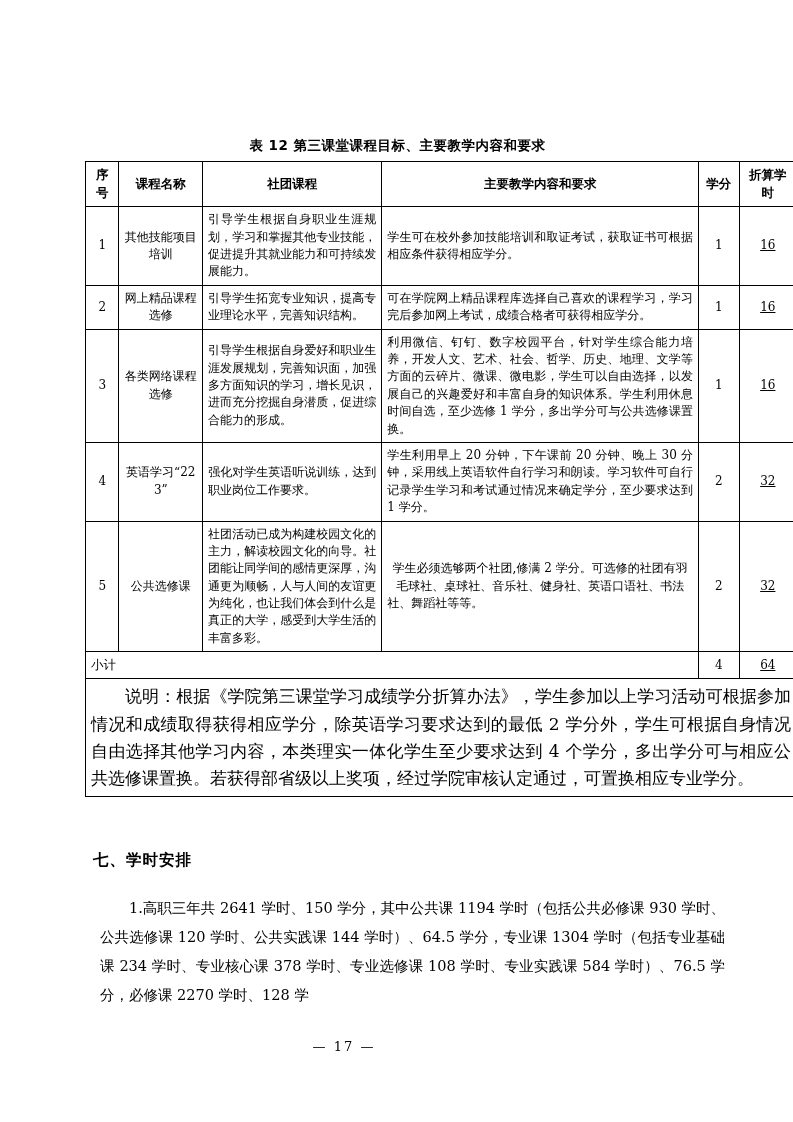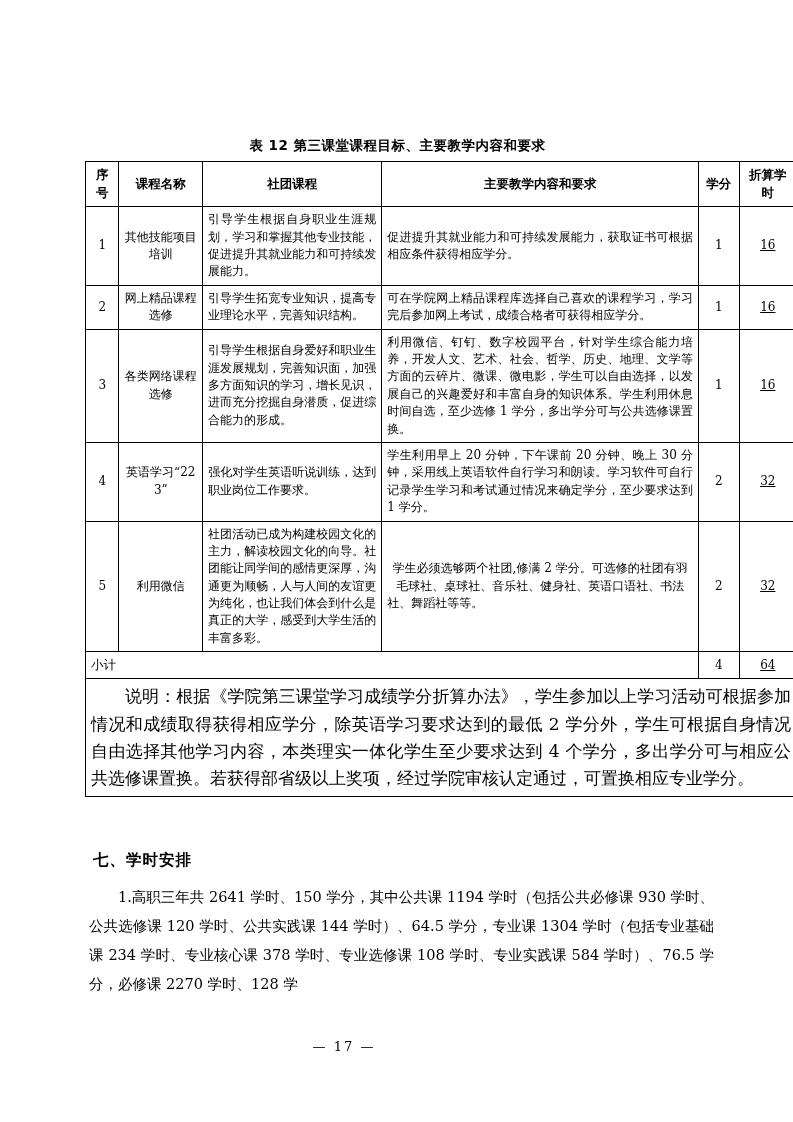--- a/index.html
+++ b/index.html
@@ -84,21 +84,21 @@
     font-size: 15.5px;
     font-family: "DejaVu Sans", "Liberation Sans", sans-serif;
     font-weight: bold;
     letter-spacing: 1px;
   }
   p.body-text {
     position: absolute;
     left: 85px;
     top: 875px;
     width: 625px;
-    margin: 4px;
+    margin: 15px;
     font-size: 14.5px;
     line-height: 2.0;
     text-align: justify;
     text-align-last: left;
     text-indent: 2em;
   }
   .page-number {
     position: absolute;
     left: 0;
     top: 1035px;
@@ -133,21 +133,21 @@
         <th class="hd">主要教学内容和要求</th>
         <th class="hd">学分</th>
         <th class="hd">折算学时</th>
       </tr>
     </thead>
     <tbody>
       <tr>
         <td class="c-num">1</td>
         <td class="c-name">其他技能项目培训</td>
         <td class="c-goal">引导学生根据自身职业生涯规划，学习和掌握其他专业技能，促进提升其就业能力和可持续发展能力。</td>
-        <td class="c-content">促进提升其就业能力和可持续发展能力，获取证书可根据相应条件获得相应学分。</td>
+        <td class="c-content">学生可在校外参加技能培训和取证考试，获取证书可根据相应条件获得相应学分。</td>
         <td class="c-credit">1</td>
         <td class="c-hours">16</td>
       </tr>
       <tr>
         <td class="c-num">2</td>
         <td class="c-name">网上精品课程选修</td>
         <td class="c-goal">引导学生拓宽专业知识，提高专业理论水平，完善知识结构。</td>
         <td class="c-content">可在学院网上精品课程库选择自己喜欢的课程学习，学习完后参加网上考试，成绩合格者可获得相应学分。</td>
         <td class="c-credit">1</td>
         <td class="c-hours">16</td>
@@ -163,21 +163,21 @@
       <tr>
         <td class="c-num">4</td>
         <td class="c-name">英语学习“223”</td>
         <td class="c-goal goal-center">强化对学生英语听说训练，达到职业岗位工作要求。</td>
         <td class="c-content">学生利用早上 20 分钟，下午课前 20 分钟、晚上 30 分钟，采用线上英语软件自行学习和朗读。学习软件可自行记录学生学习和考试通过情况来确定学分，至少要求达到 1 学分。</td>
         <td class="c-credit">2</td>
         <td class="c-hours">32</td>
       </tr>
       <tr>
         <td class="c-num">5</td>
-        <td class="c-name">利用微信</td>
+        <td class="c-name">公共选修课</td>
         <td class="c-goal">社团活动已成为构建校园文化的主力，解读校园文化的向导。社团能让同学间的感情更深厚，沟通更为顺畅，人与人间的友谊更为纯化，也让我们体会到什么是真正的大学，感受到大学生活的丰富多彩。</td>
         <td class="c-content center-cell">学生必须选够两个社团,修满 2 学分。可选修的社团有羽毛球社、桌球社、音乐社、健身社、英语口语社、书法社、舞蹈社等等。</td>
         <td class="c-credit">2</td>
         <td class="c-hours">32</td>
       </tr>
       <tr>
         <td class="subtotal" colspan="4">小计</td>
         <td class="c-credit">4</td>
         <td class="c-hours">64</td>
       </tr>

